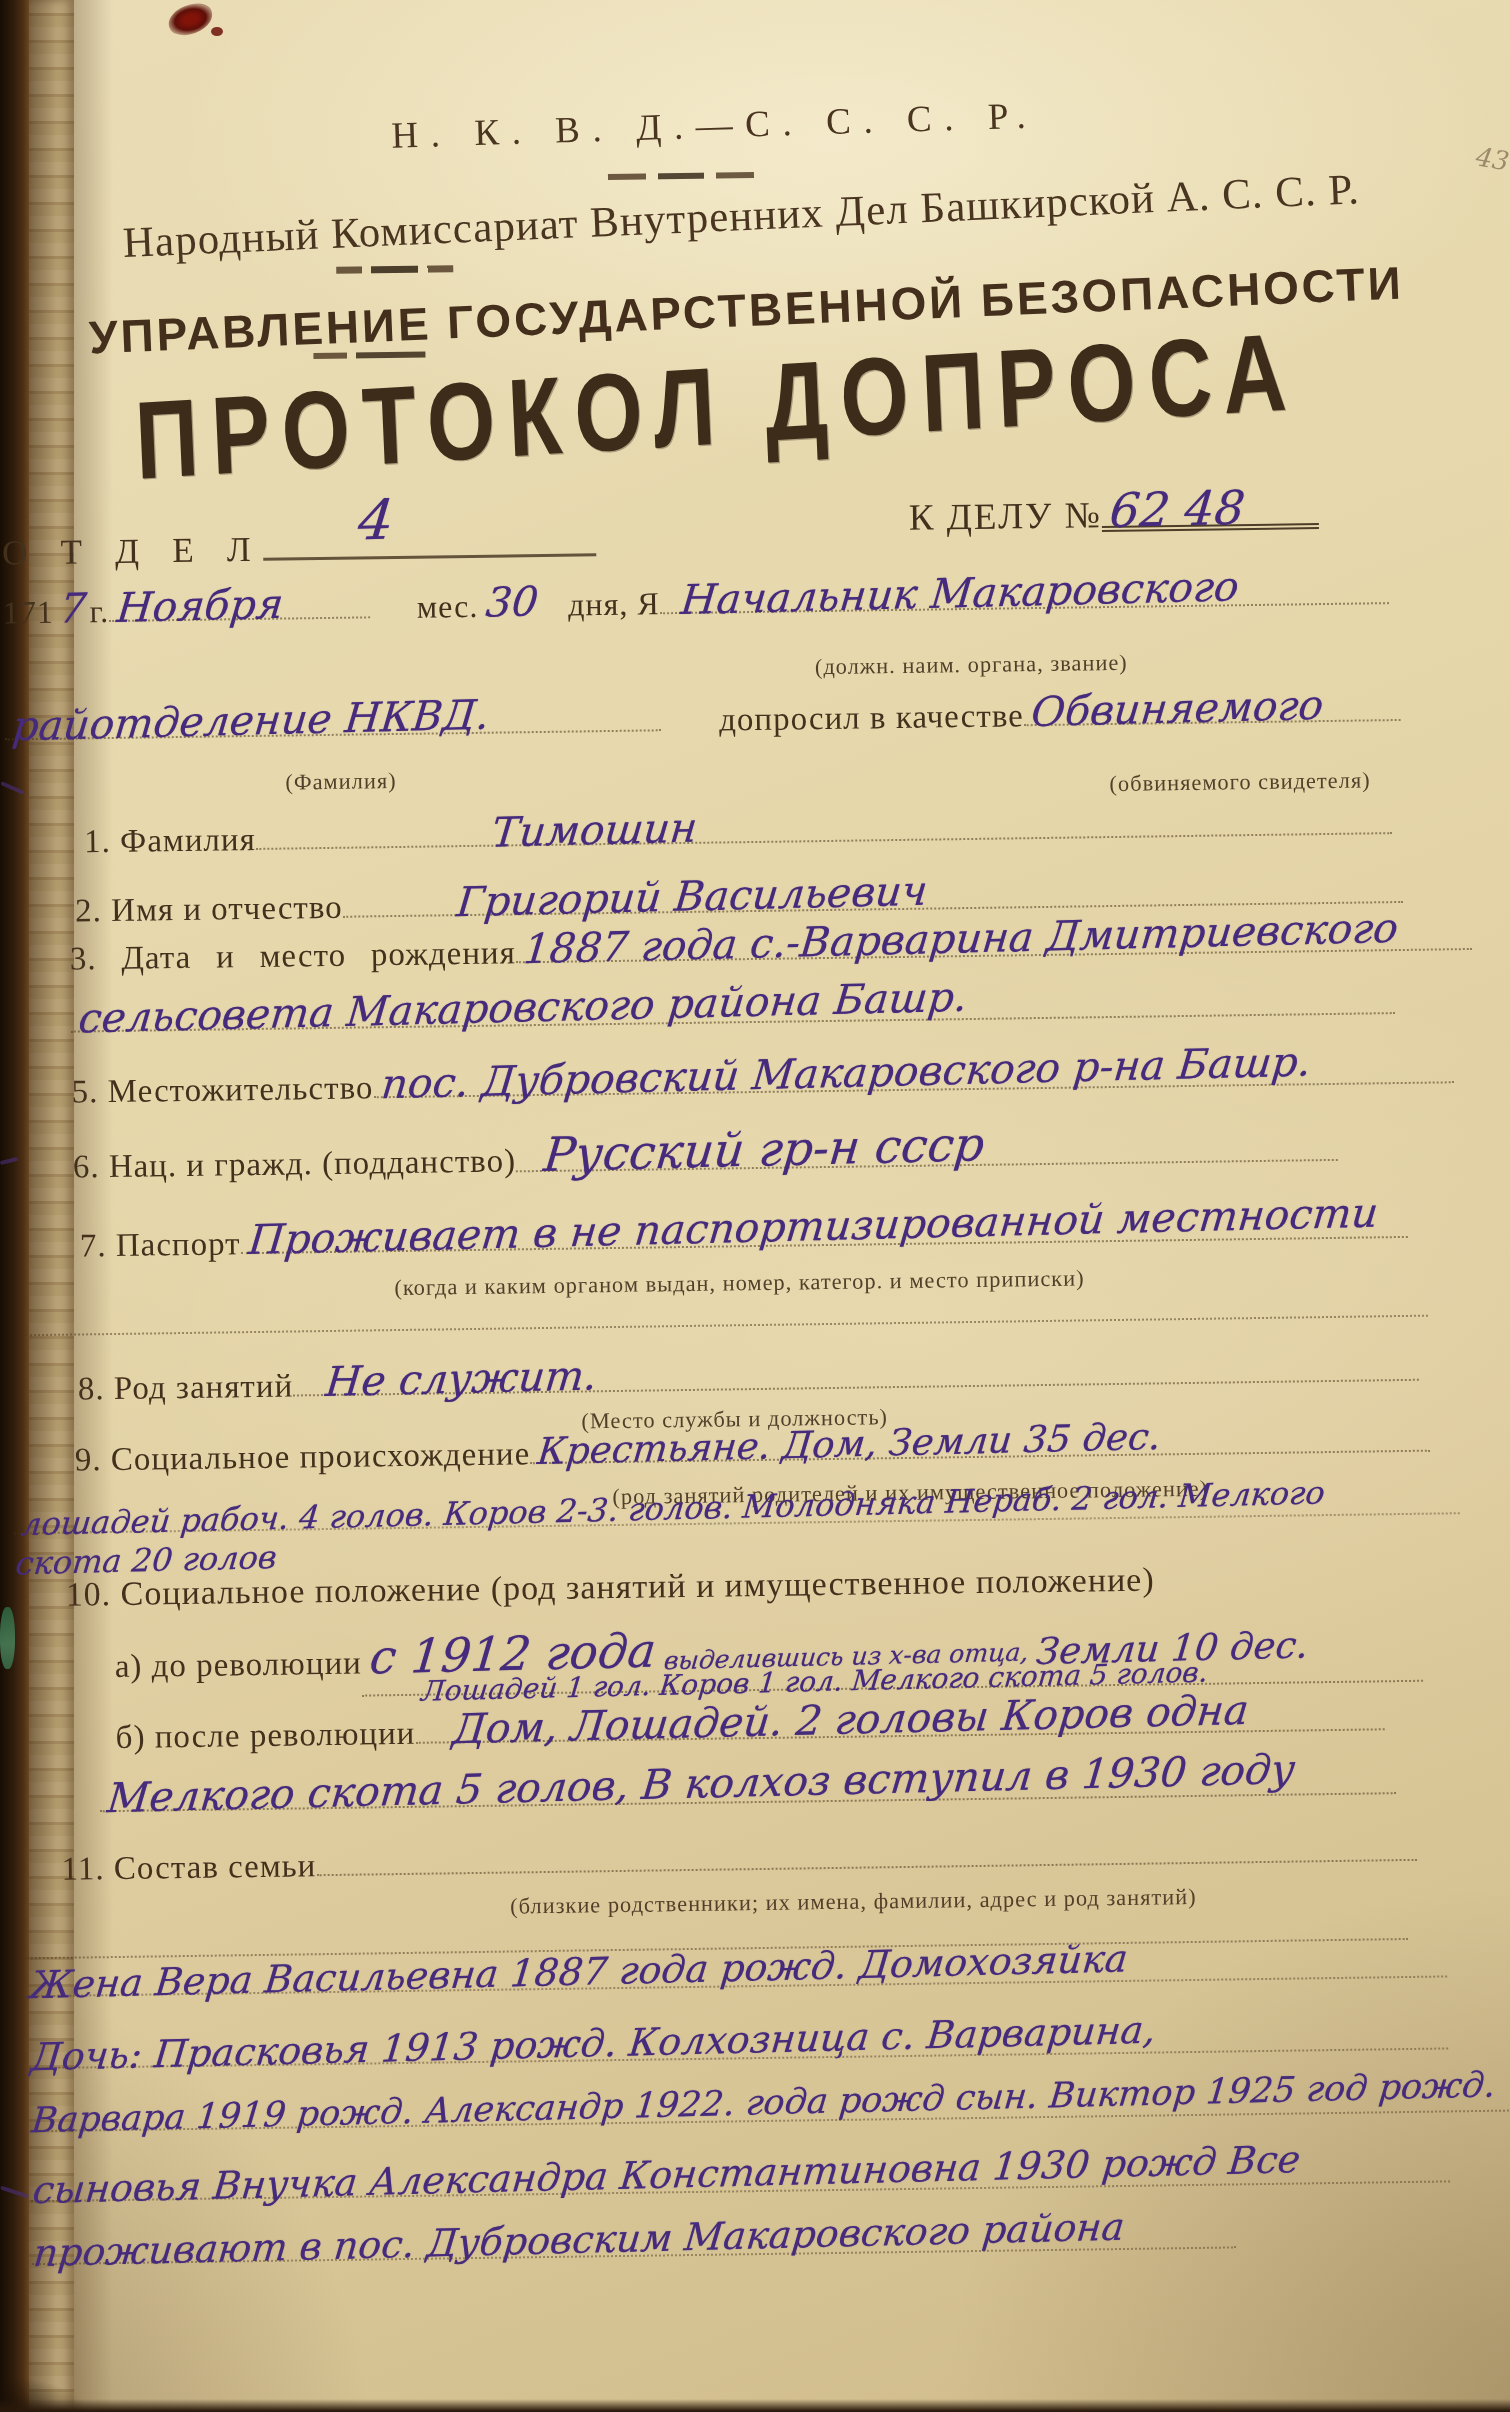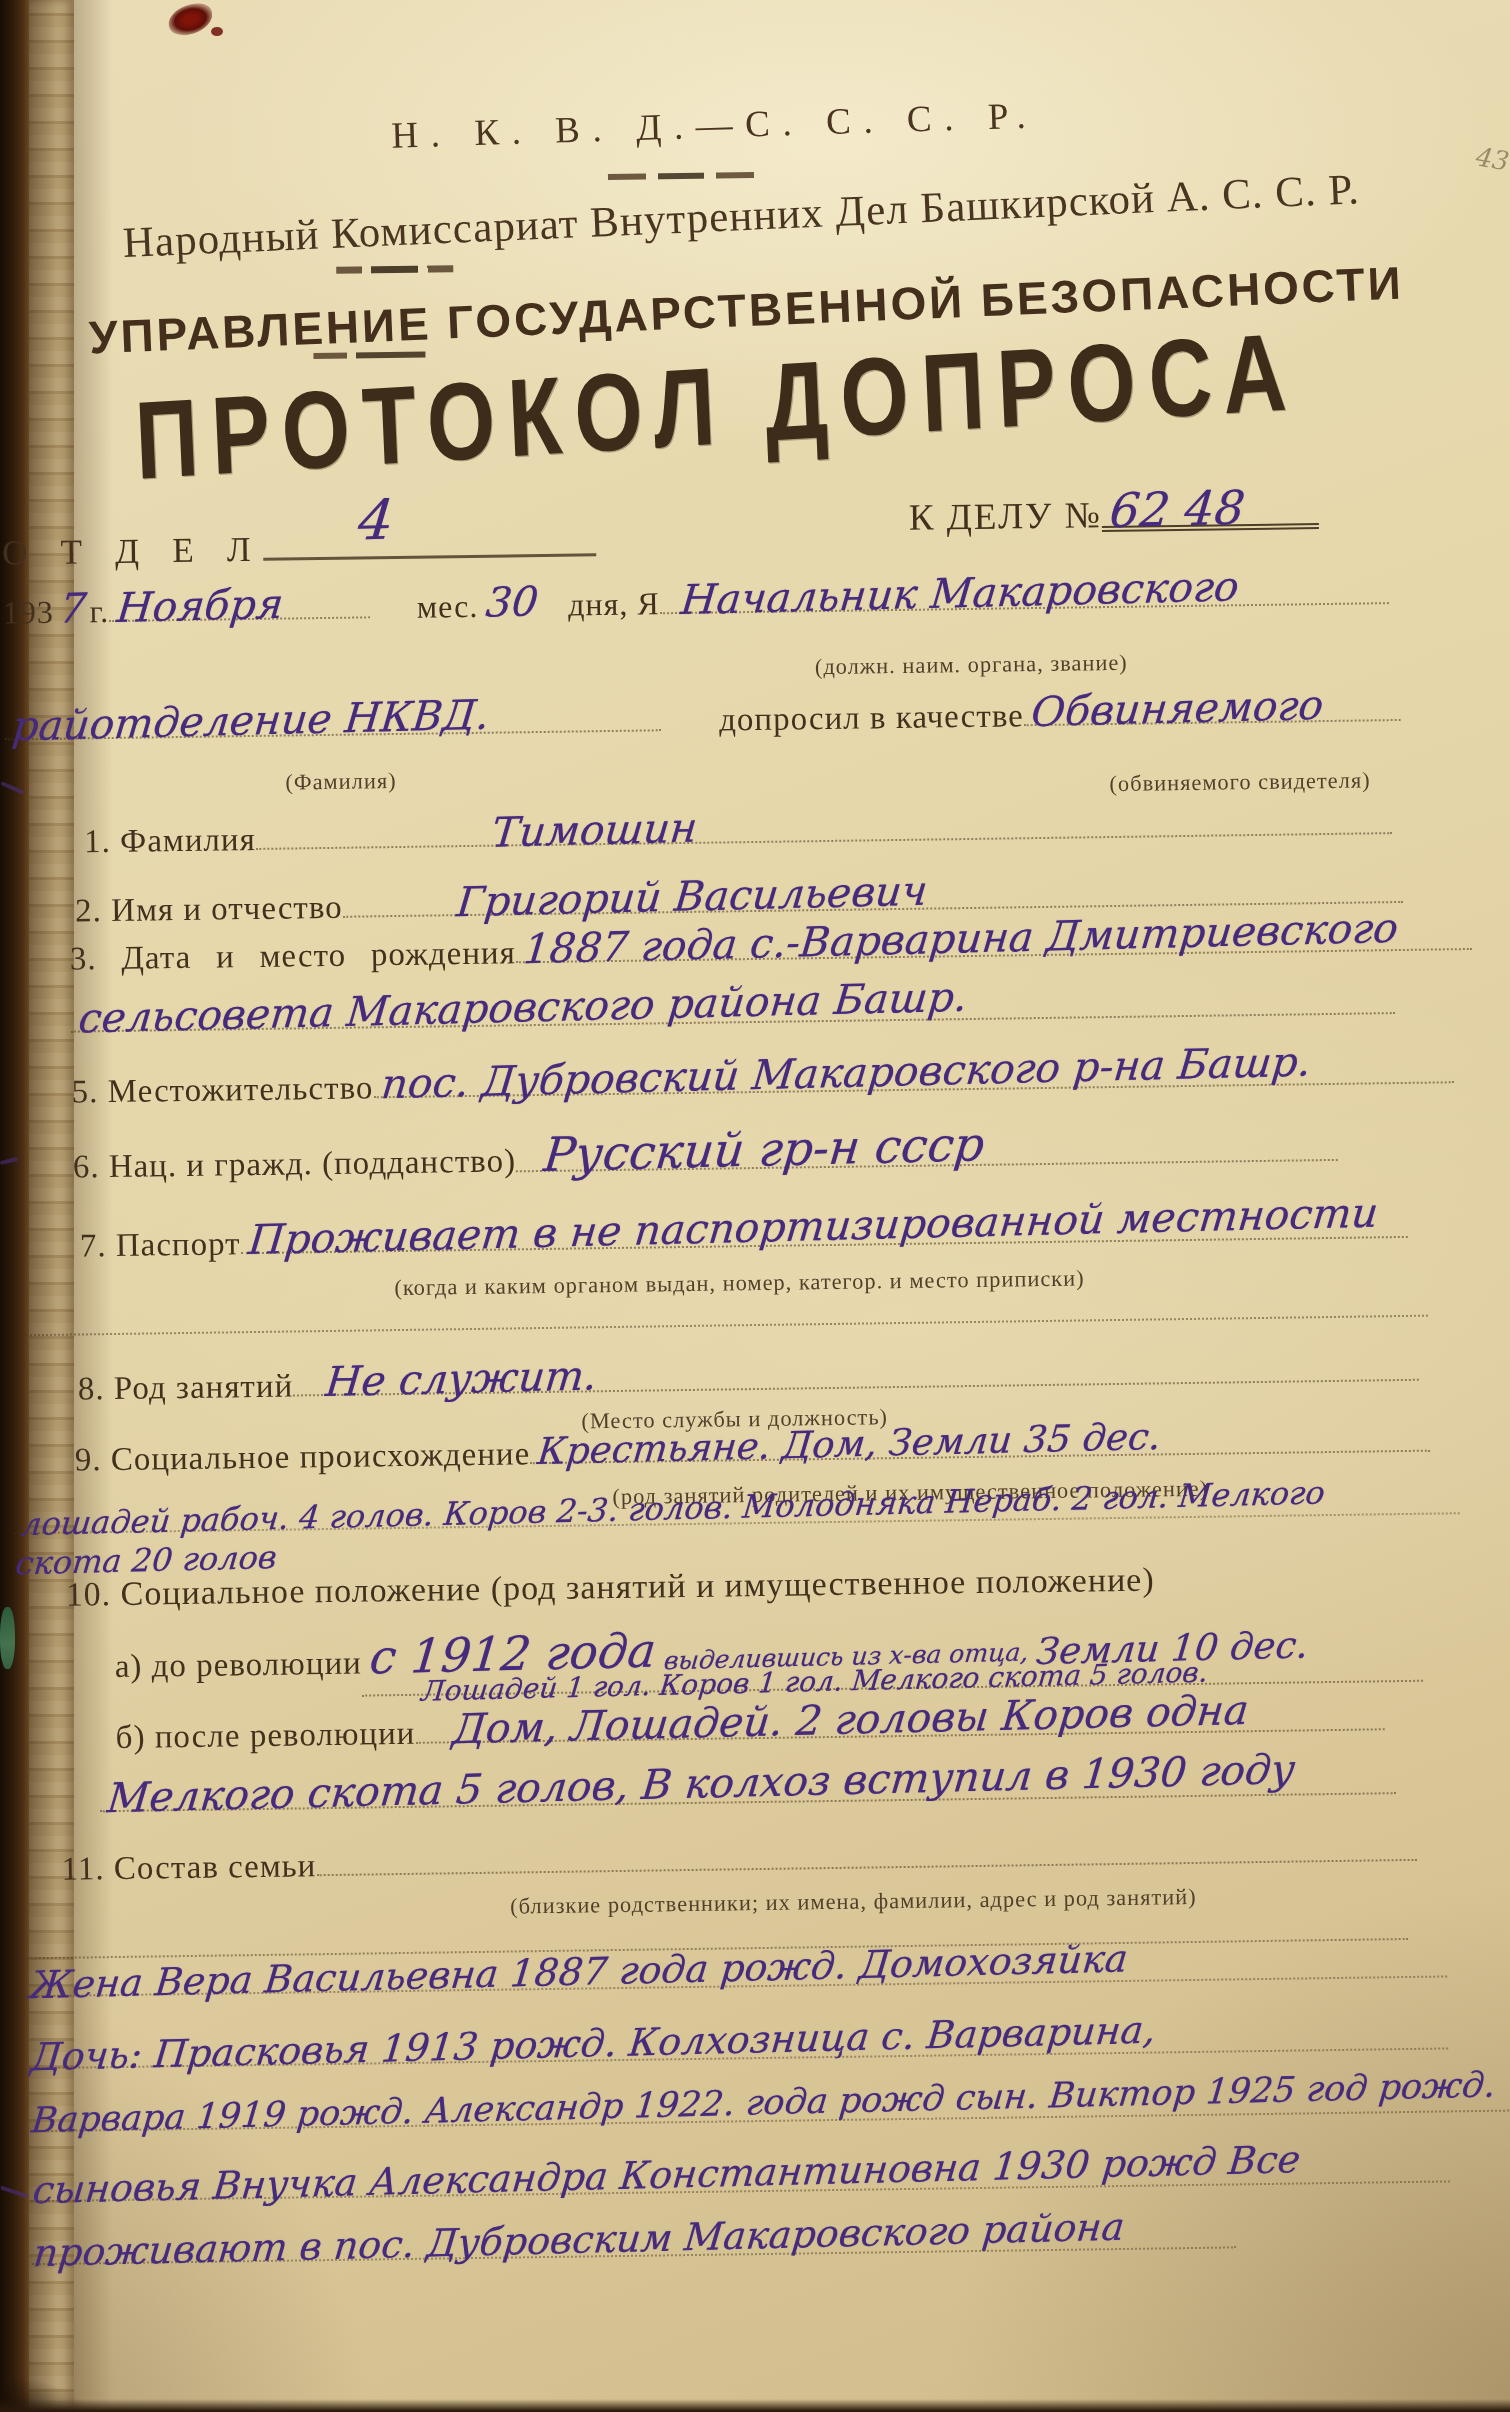--- a/index.html
+++ b/index.html
@@ -171,21 +171,21 @@
       </span>
     </div>
     <div class="row" id="r-case">
       <span class="lbl">К ДЕЛУ №</span>
       <span class="fillfix">
         <span class="hw">62 48</span>
       </span>
     </div>
 
     <div class="row" id="r-intro1">
-      <span class="lbl">193</span>
+      <span class="lbl">171</span>
       <span class="hw" style="margin:0 5.9px -6.8px 3.9px;">7</span>
       <span class="lbl">г.</span>
       <span class="fillfix" style="width:249px;">
         <span class="hw">Ноября</span>
       </span>
       <span class="lbl" style="margin-left:47px;">мес.</span>
       <span class="fillfix" style="width:78px;border-bottom-style:none;">
         <span class="hw">30</span>
       </span>
       <span class="lbl">дня, Я</span>

